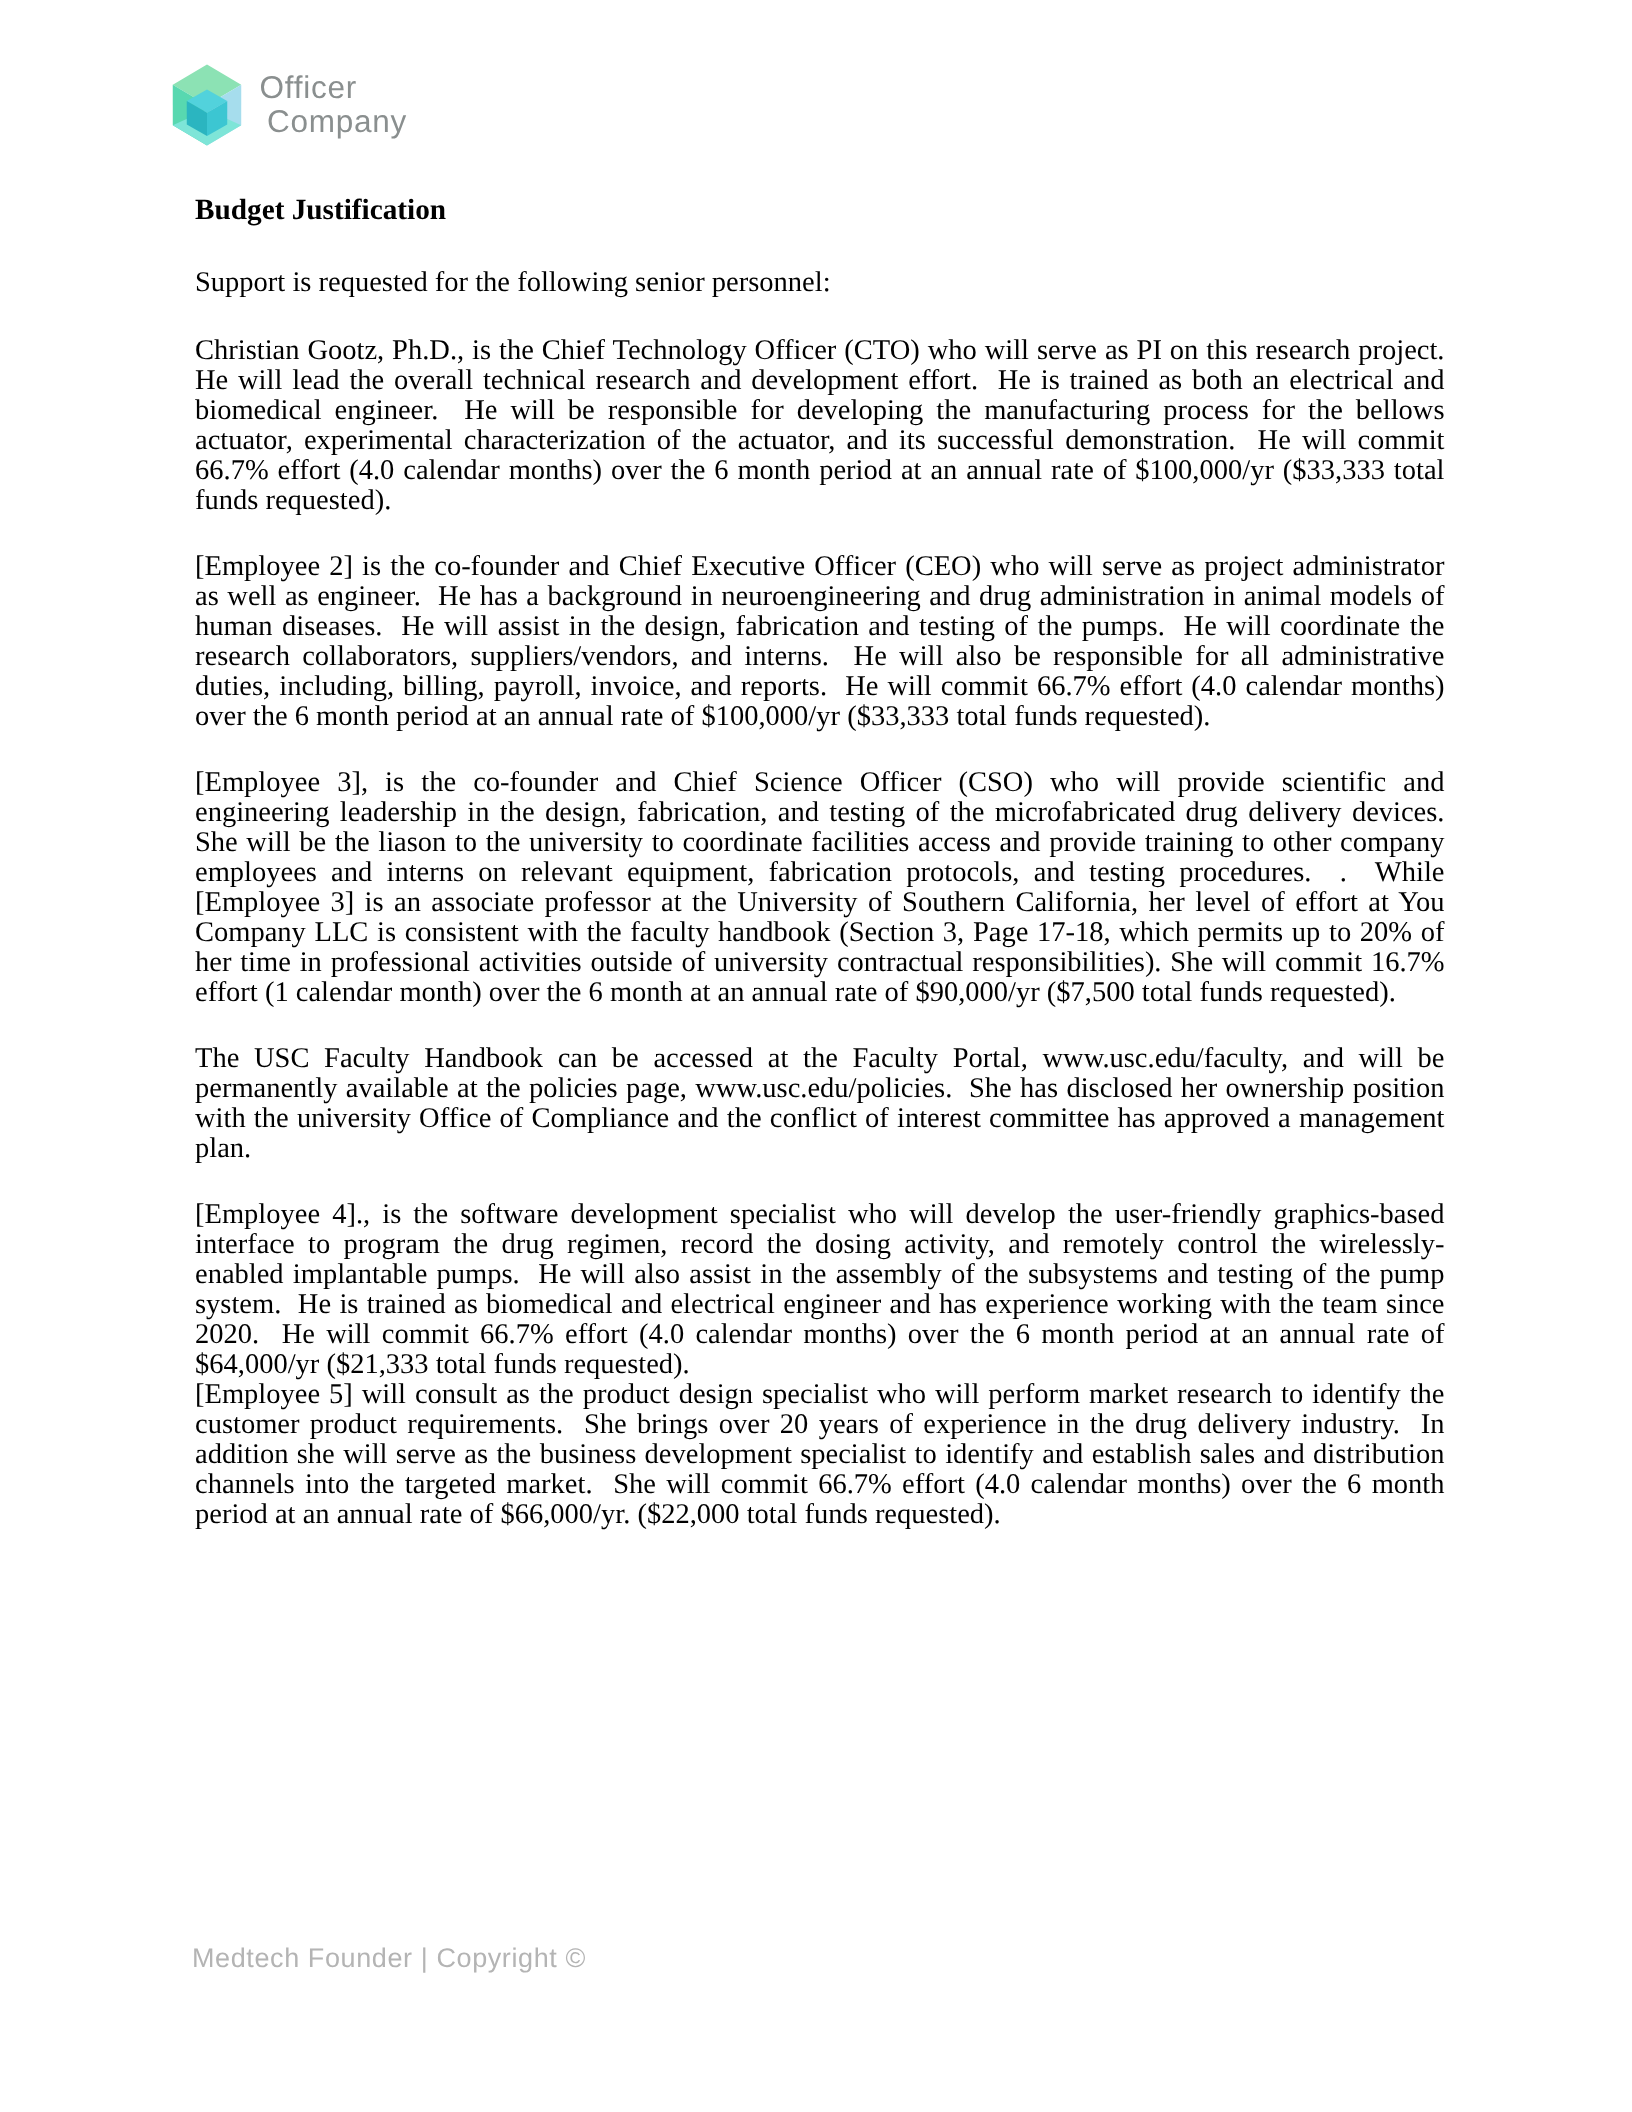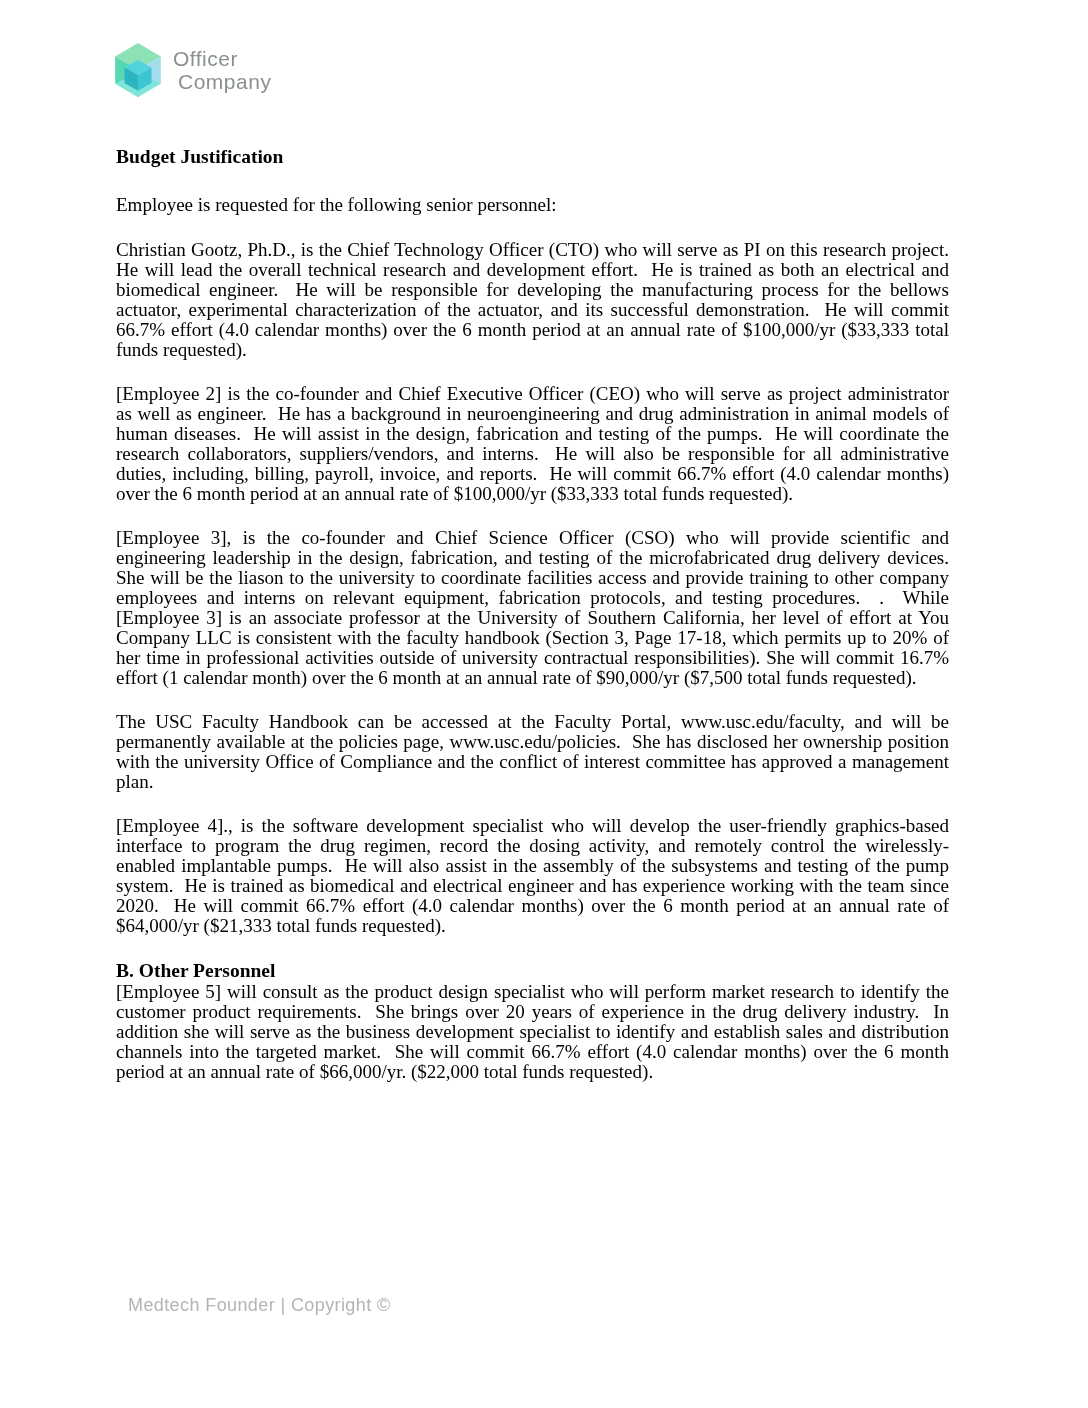--- a/index.html
+++ b/index.html
@@ -23,24 +23,23 @@
   .logo-text {
     font-family: "Liberation Sans", sans-serif;
     font-size: 21px;
     line-height: 23px;
     letter-spacing: 0.5px;
     font-weight: 400;
   }
   .logo-text .line2 { padding-left: 5px; }
   .content {
     position: absolute;
-    left: 116px;
+    left: 130px;
     top: 130px;
     width: 833px;
-    margin-top: 16px;
   }
   .doc-title {
     font-size: 19.5px;
     font-weight: bold;
     margin: 0 0 26px 0;
   }
   .section-heading {
     font-size: 19.5px;
     font-weight: bold;
     margin: 0;
@@ -87,25 +86,24 @@
   </svg>
   <div class="logo-text" style="color:#8a8f8f;">
     <div class="line1">Officer</div>
     <div class="line2">Company</div>
   </div>
 </div>
 
 <div class="content">
   <p class="doc-title">Budget Justification</p>
 
-  <p class="intro">Employee is requested for the following senior personnel:</p>
+  <p class="intro">Support is requested for the following senior personnel:</p>
 
   <p class="body">Christian Gootz, Ph.D., is the Chief Technology Officer (CTO) who will serve as PI on this research project.  He will lead the overall technical research and development effort.  He is trained as both an electrical and biomedical engineer.  He will be responsible for developing the manufacturing process for the bellows actuator, experimental characterization of the actuator, and its successful demonstration.  He will commit 66.7% effort (4.0 calendar months) over the 6 month period at an annual rate of $100,000/yr ($33,333 total funds requested).</p>
   <p class="body">[Employee 2] is the co-founder and Chief Executive Officer (CEO) who will serve as project administrator as well as engineer.  He has a background in neuroengineering and drug administration in animal models of human diseases.  He will assist in the design, fabrication and testing of the pumps.  He will coordinate the research collaborators, suppliers/vendors, and interns.  He will also be responsible for all administrative duties, including, billing, payroll, invoice, and reports.  He will commit 66.7% effort (4.0 calendar months) over the 6 month period at an annual rate of $100,000/yr ($33,333 total funds requested).</p>
   <p class="body">[Employee 3], is the co-founder and Chief Science Officer (CSO) who will provide scientific and engineering leadership in the design, fabrication, and testing of the microfabricated drug delivery devices.  She will be the liason to the university to coordinate facilities access and provide training to other company employees and interns on relevant equipment, fabrication protocols, and testing procedures.  .  While [Employee 3] is an associate professor at the University of Southern California, her level of effort at You Company LLC is consistent with the faculty handbook (Section 3, Page 17-18, which permits up to 20% of her time in professional activities outside of university contractual responsibilities). She will commit 16.7% effort (1 calendar month) over the 6 month at an annual rate of $90,000/yr ($7,500 total funds requested).</p>
   <p class="body">The USC Faculty Handbook can be accessed at the Faculty Portal, www.usc.edu/faculty, and will be permanently available at the policies page, www.usc.edu/policies.  She has disclosed her ownership position with the university Office of Compliance and the conflict of interest committee has approved a management plan.</p>
   <p class="body">[Employee 4]., is the software development specialist who will develop the user-friendly graphics-based interface to program the drug regimen, record the dosing activity, and remotely control the wirelessly-enabled implantable pumps.  He will also assist in the assembly of the subsystems and testing of the pump system.  He is trained as biomedical and electrical engineer and has experience working with the team since 2020.  He will commit 66.7% effort (4.0 calendar months) over the 6 month period at an annual rate of $64,000/yr ($21,333 total funds requested).</p>
 
-  <p class="section-heading second">B. Other Personnel</p>
   <p class="body after-heading">[Employee 5] will consult as the product design specialist who will perform market research to identify the customer product requirements.  She brings over 20 years of experience in the drug delivery industry.  In addition she will serve as the business development specialist to identify and establish sales and distribution channels into the targeted market.  She will commit 66.7% effort (4.0 calendar months) over the 6 month period at an annual rate of $66,000/yr. ($22,000 total funds requested).</p>
 </div>
 
 <div class="footer" style="color:#b4b4b4;">Medtech Founder | Copyright ©</div>
 
 </body></html>

